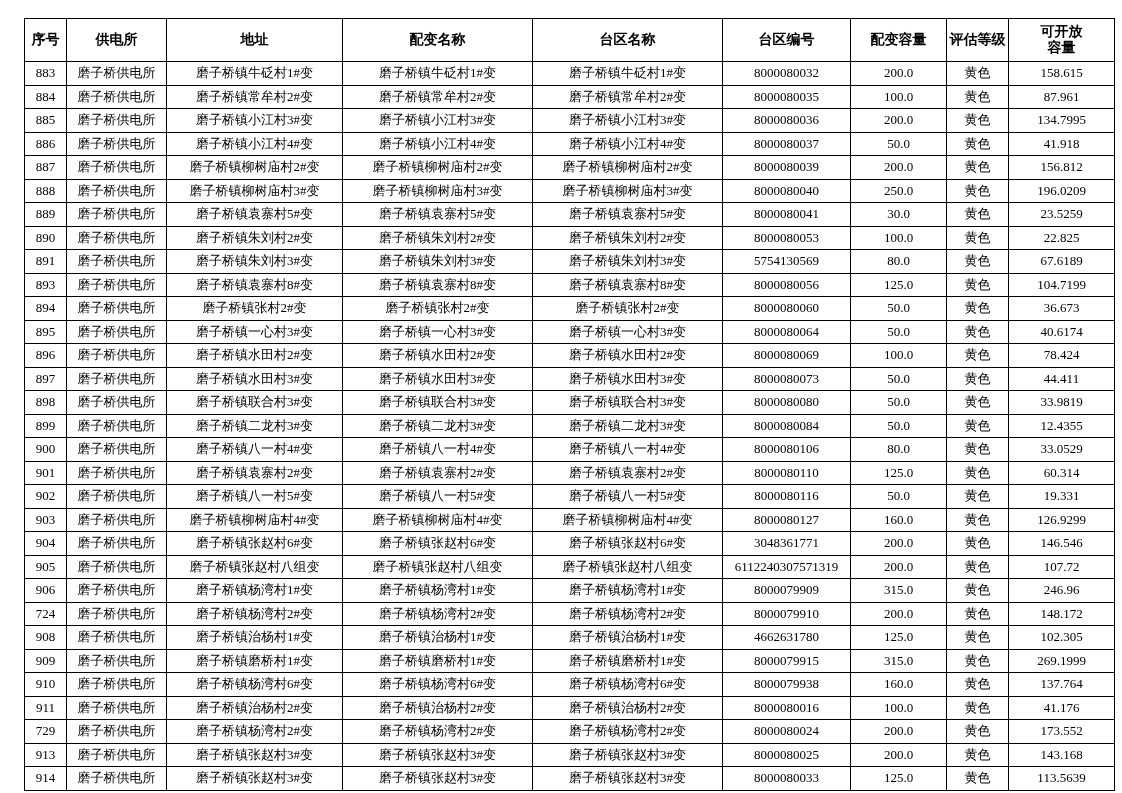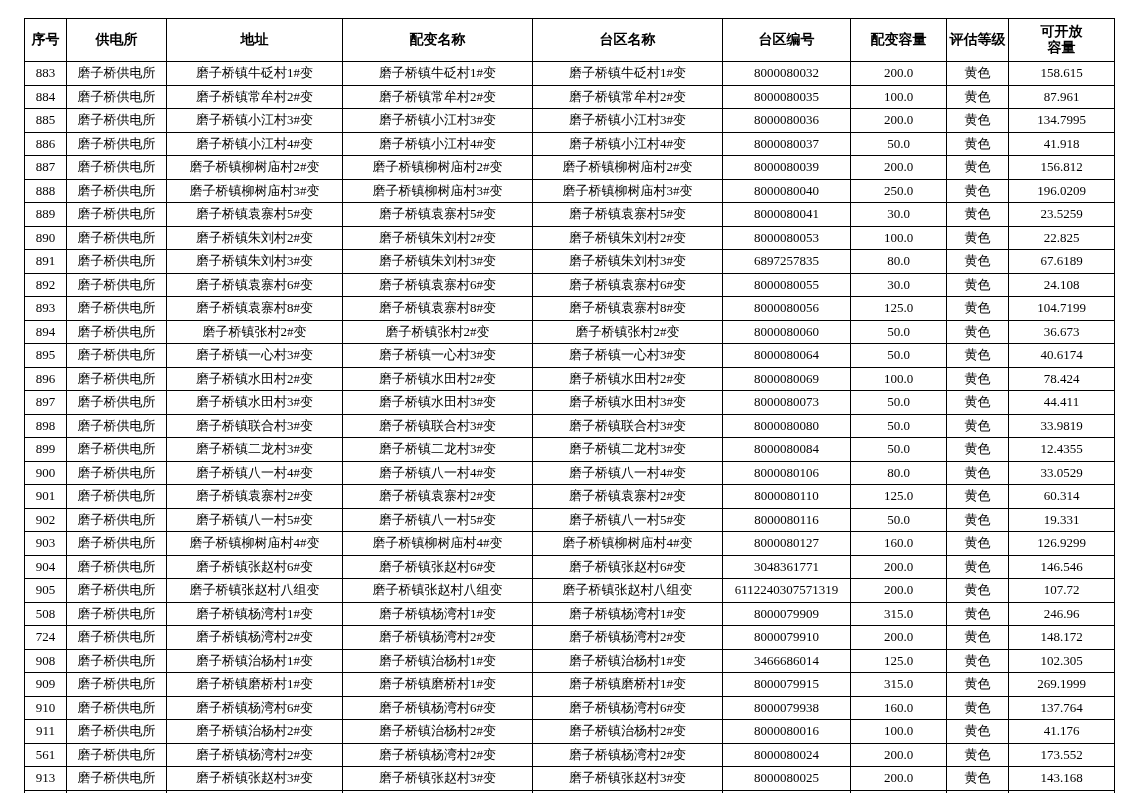--- a/index.html
+++ b/index.html
@@ -184,35 +184,24 @@
           <td class="cap">100.0</td>
           <td class="level">黄色</td>
           <td class="num">22.825</td>
         </tr>
         <tr>
           <td class="num">891</td>
           <td>磨子桥供电所</td>
           <td>磨子桥镇朱刘村3#变</td>
           <td>磨子桥镇朱刘村3#变</td>
           <td>磨子桥镇朱刘村3#变</td>
-          <td class="num">6897257835</td>
+          <td class="num">5754130569</td>
           <td class="cap">80.0</td>
           <td class="level">黄色</td>
           <td class="num">67.6189</td>
-        </tr>
-        <tr>
-          <td class="num">892</td>
-          <td>磨子桥供电所</td>
-          <td>磨子桥镇袁寨村6#变</td>
-          <td>磨子桥镇袁寨村6#变</td>
-          <td>磨子桥镇袁寨村6#变</td>
-          <td class="num">8000080055</td>
-          <td class="cap">30.0</td>
-          <td class="level">黄色</td>
-          <td class="num">24.108</td>
         </tr>
         <tr>
           <td class="num">893</td>
           <td>磨子桥供电所</td>
           <td>磨子桥镇袁寨村8#变</td>
           <td>磨子桥镇袁寨村8#变</td>
           <td>磨子桥镇袁寨村8#变</td>
           <td class="num">8000080056</td>
           <td class="cap">125.0</td>
           <td class="level">黄色</td>
@@ -344,21 +333,21 @@
           <td>磨子桥供电所</td>
           <td>磨子桥镇张赵村八组变</td>
           <td>磨子桥镇张赵村八组变</td>
           <td>磨子桥镇张赵村八组变</td>
           <td class="num">6112240307571319</td>
           <td class="cap">200.0</td>
           <td class="level">黄色</td>
           <td class="num">107.72</td>
         </tr>
         <tr>
-          <td class="num">508</td>
+          <td class="num">906</td>
           <td>磨子桥供电所</td>
           <td>磨子桥镇杨湾村1#变</td>
           <td>磨子桥镇杨湾村1#变</td>
           <td>磨子桥镇杨湾村1#变</td>
           <td class="num">8000079909</td>
           <td class="cap">315.0</td>
           <td class="level">黄色</td>
           <td class="num">246.96</td>
         </tr>
         <tr>
@@ -371,21 +360,21 @@
           <td class="cap">200.0</td>
           <td class="level">黄色</td>
           <td class="num">148.172</td>
         </tr>
         <tr>
           <td class="num">908</td>
           <td>磨子桥供电所</td>
           <td>磨子桥镇治杨村1#变</td>
           <td>磨子桥镇治杨村1#变</td>
           <td>磨子桥镇治杨村1#变</td>
-          <td class="num">3466686014</td>
+          <td class="num">4662631780</td>
           <td class="cap">125.0</td>
           <td class="level">黄色</td>
           <td class="num">102.305</td>
         </tr>
         <tr>
           <td class="num">909</td>
           <td>磨子桥供电所</td>
           <td>磨子桥镇磨桥村1#变</td>
           <td>磨子桥镇磨桥村1#变</td>
           <td>磨子桥镇磨桥村1#变</td>
@@ -410,21 +399,21 @@
           <td>磨子桥供电所</td>
           <td>磨子桥镇治杨村2#变</td>
           <td>磨子桥镇治杨村2#变</td>
           <td>磨子桥镇治杨村2#变</td>
           <td class="num">8000080016</td>
           <td class="cap">100.0</td>
           <td class="level">黄色</td>
           <td class="num">41.176</td>
         </tr>
         <tr>
-          <td class="num">561</td>
+          <td class="num">729</td>
           <td>磨子桥供电所</td>
           <td>磨子桥镇杨湾村2#变</td>
           <td>磨子桥镇杨湾村2#变</td>
           <td>磨子桥镇杨湾村2#变</td>
           <td class="num">8000080024</td>
           <td class="cap">200.0</td>
           <td class="level">黄色</td>
           <td class="num">173.552</td>
         </tr>
         <tr>

